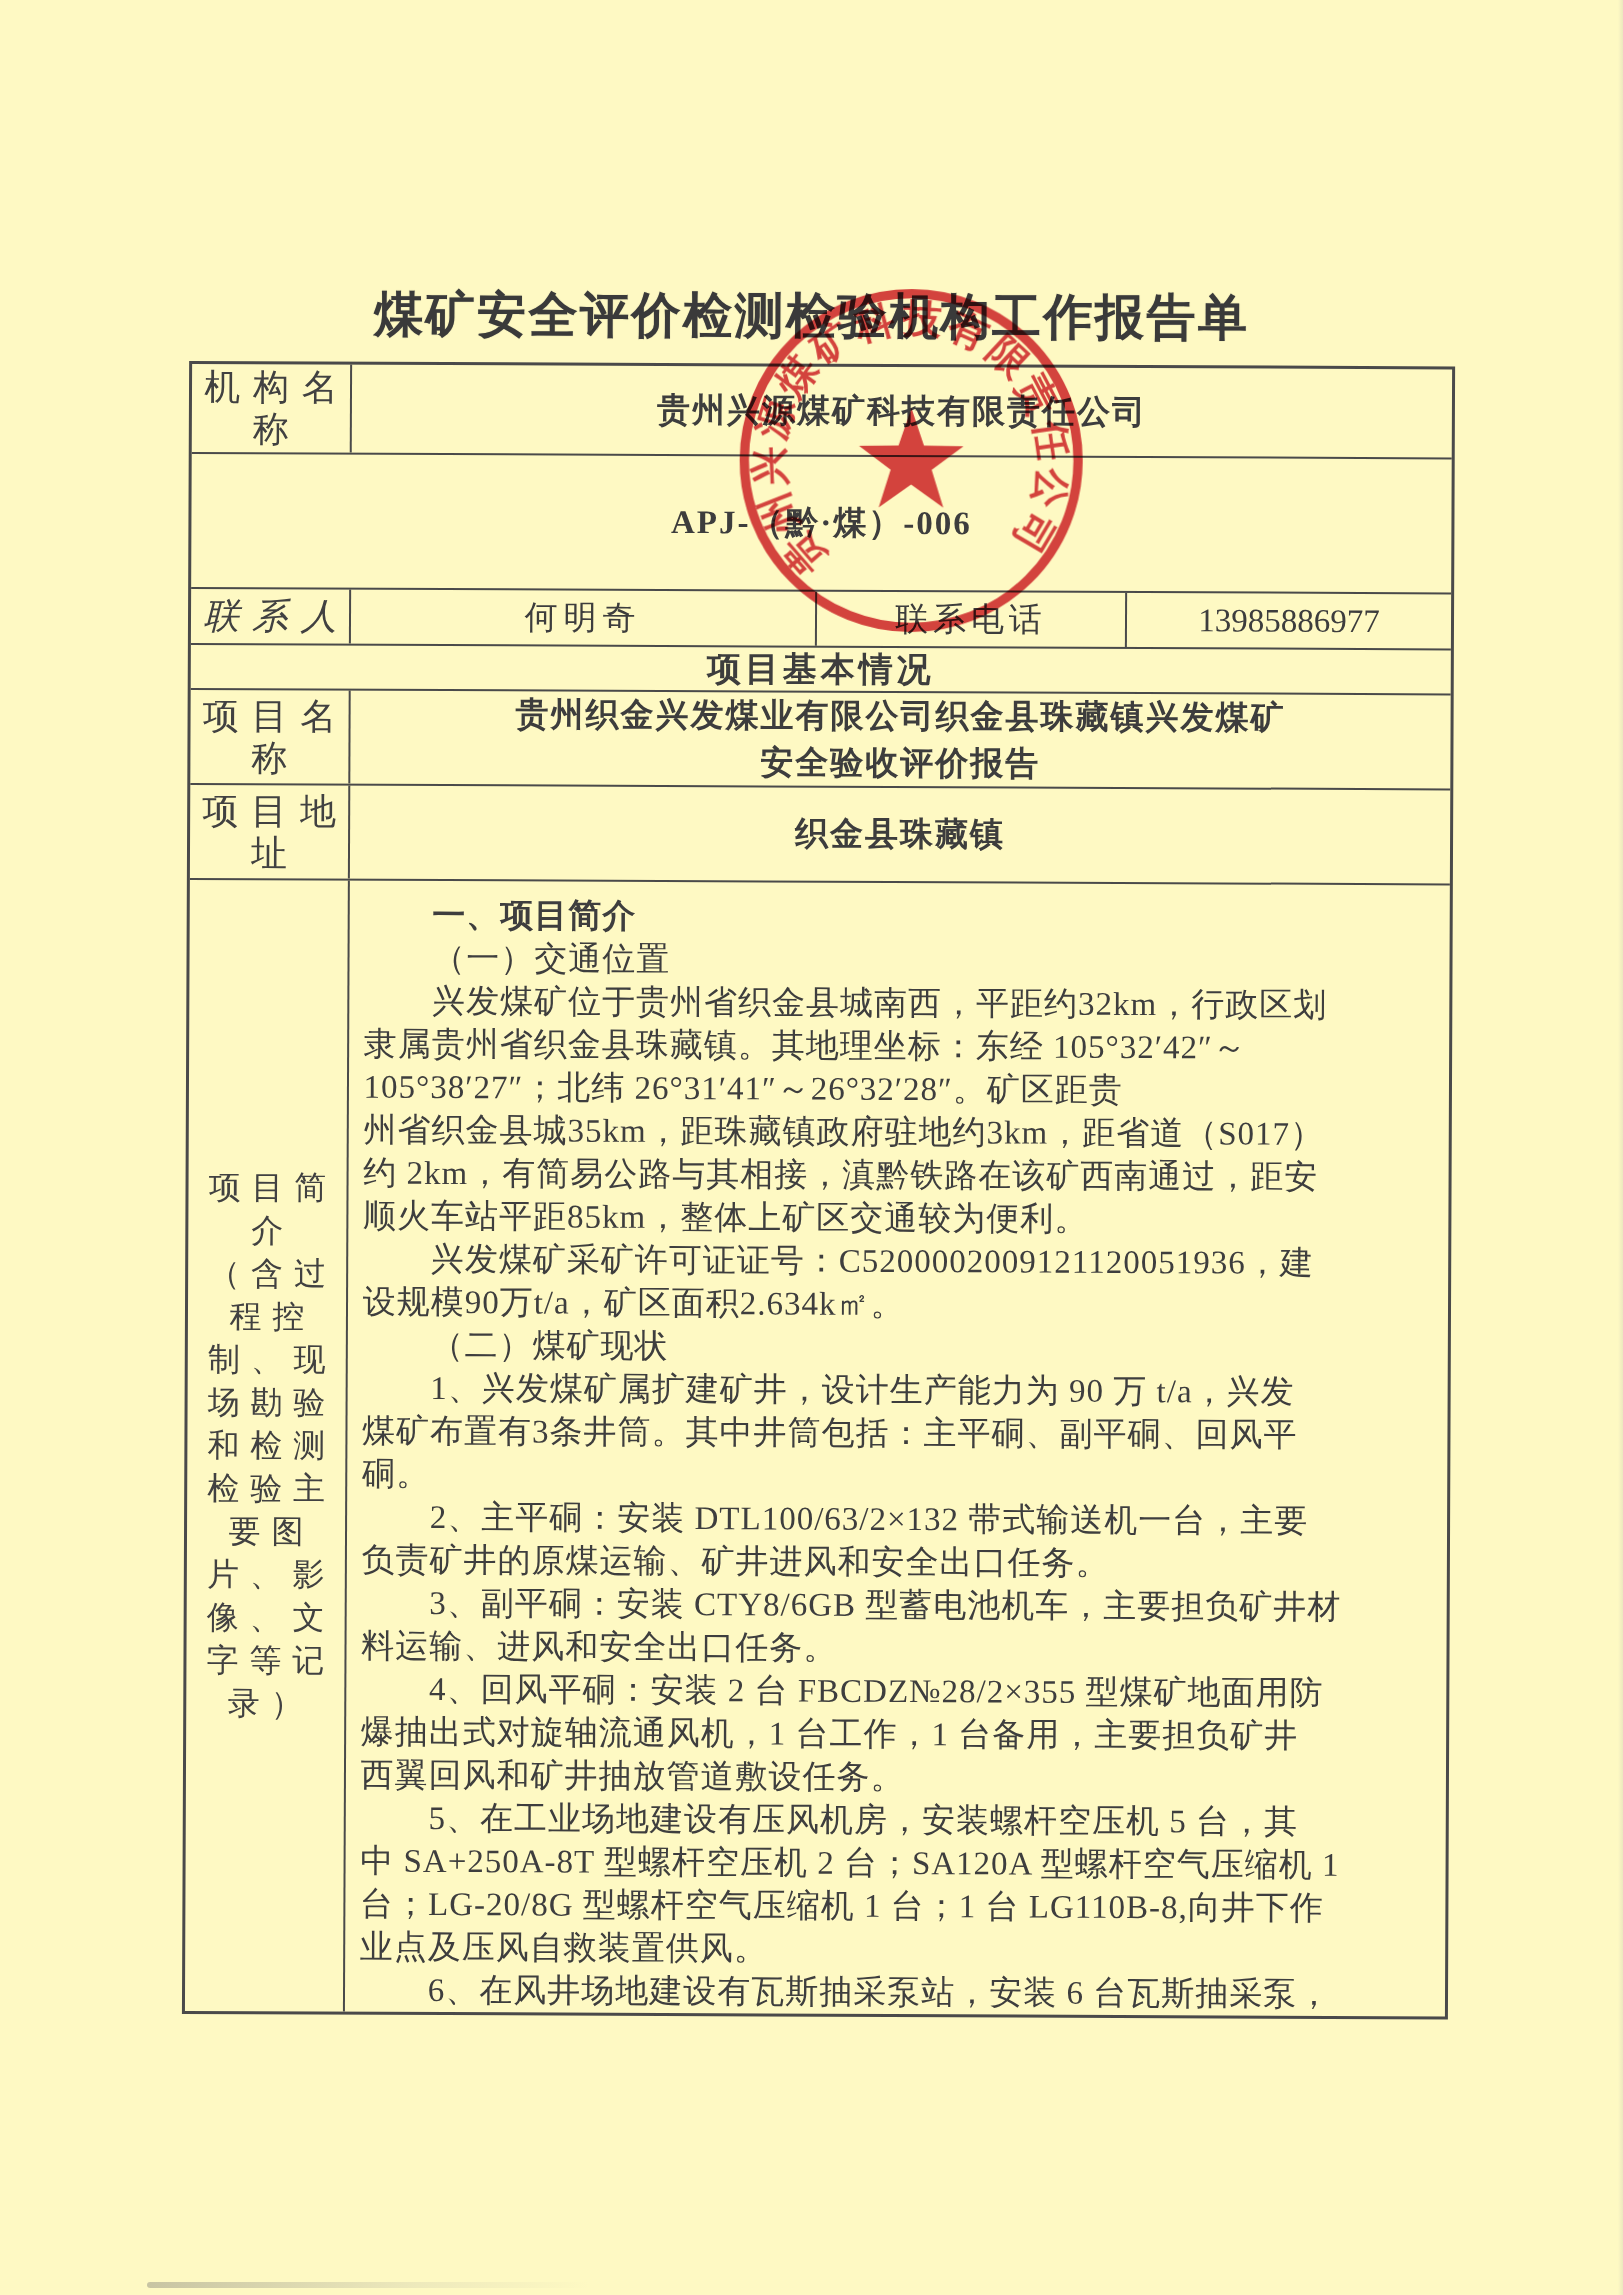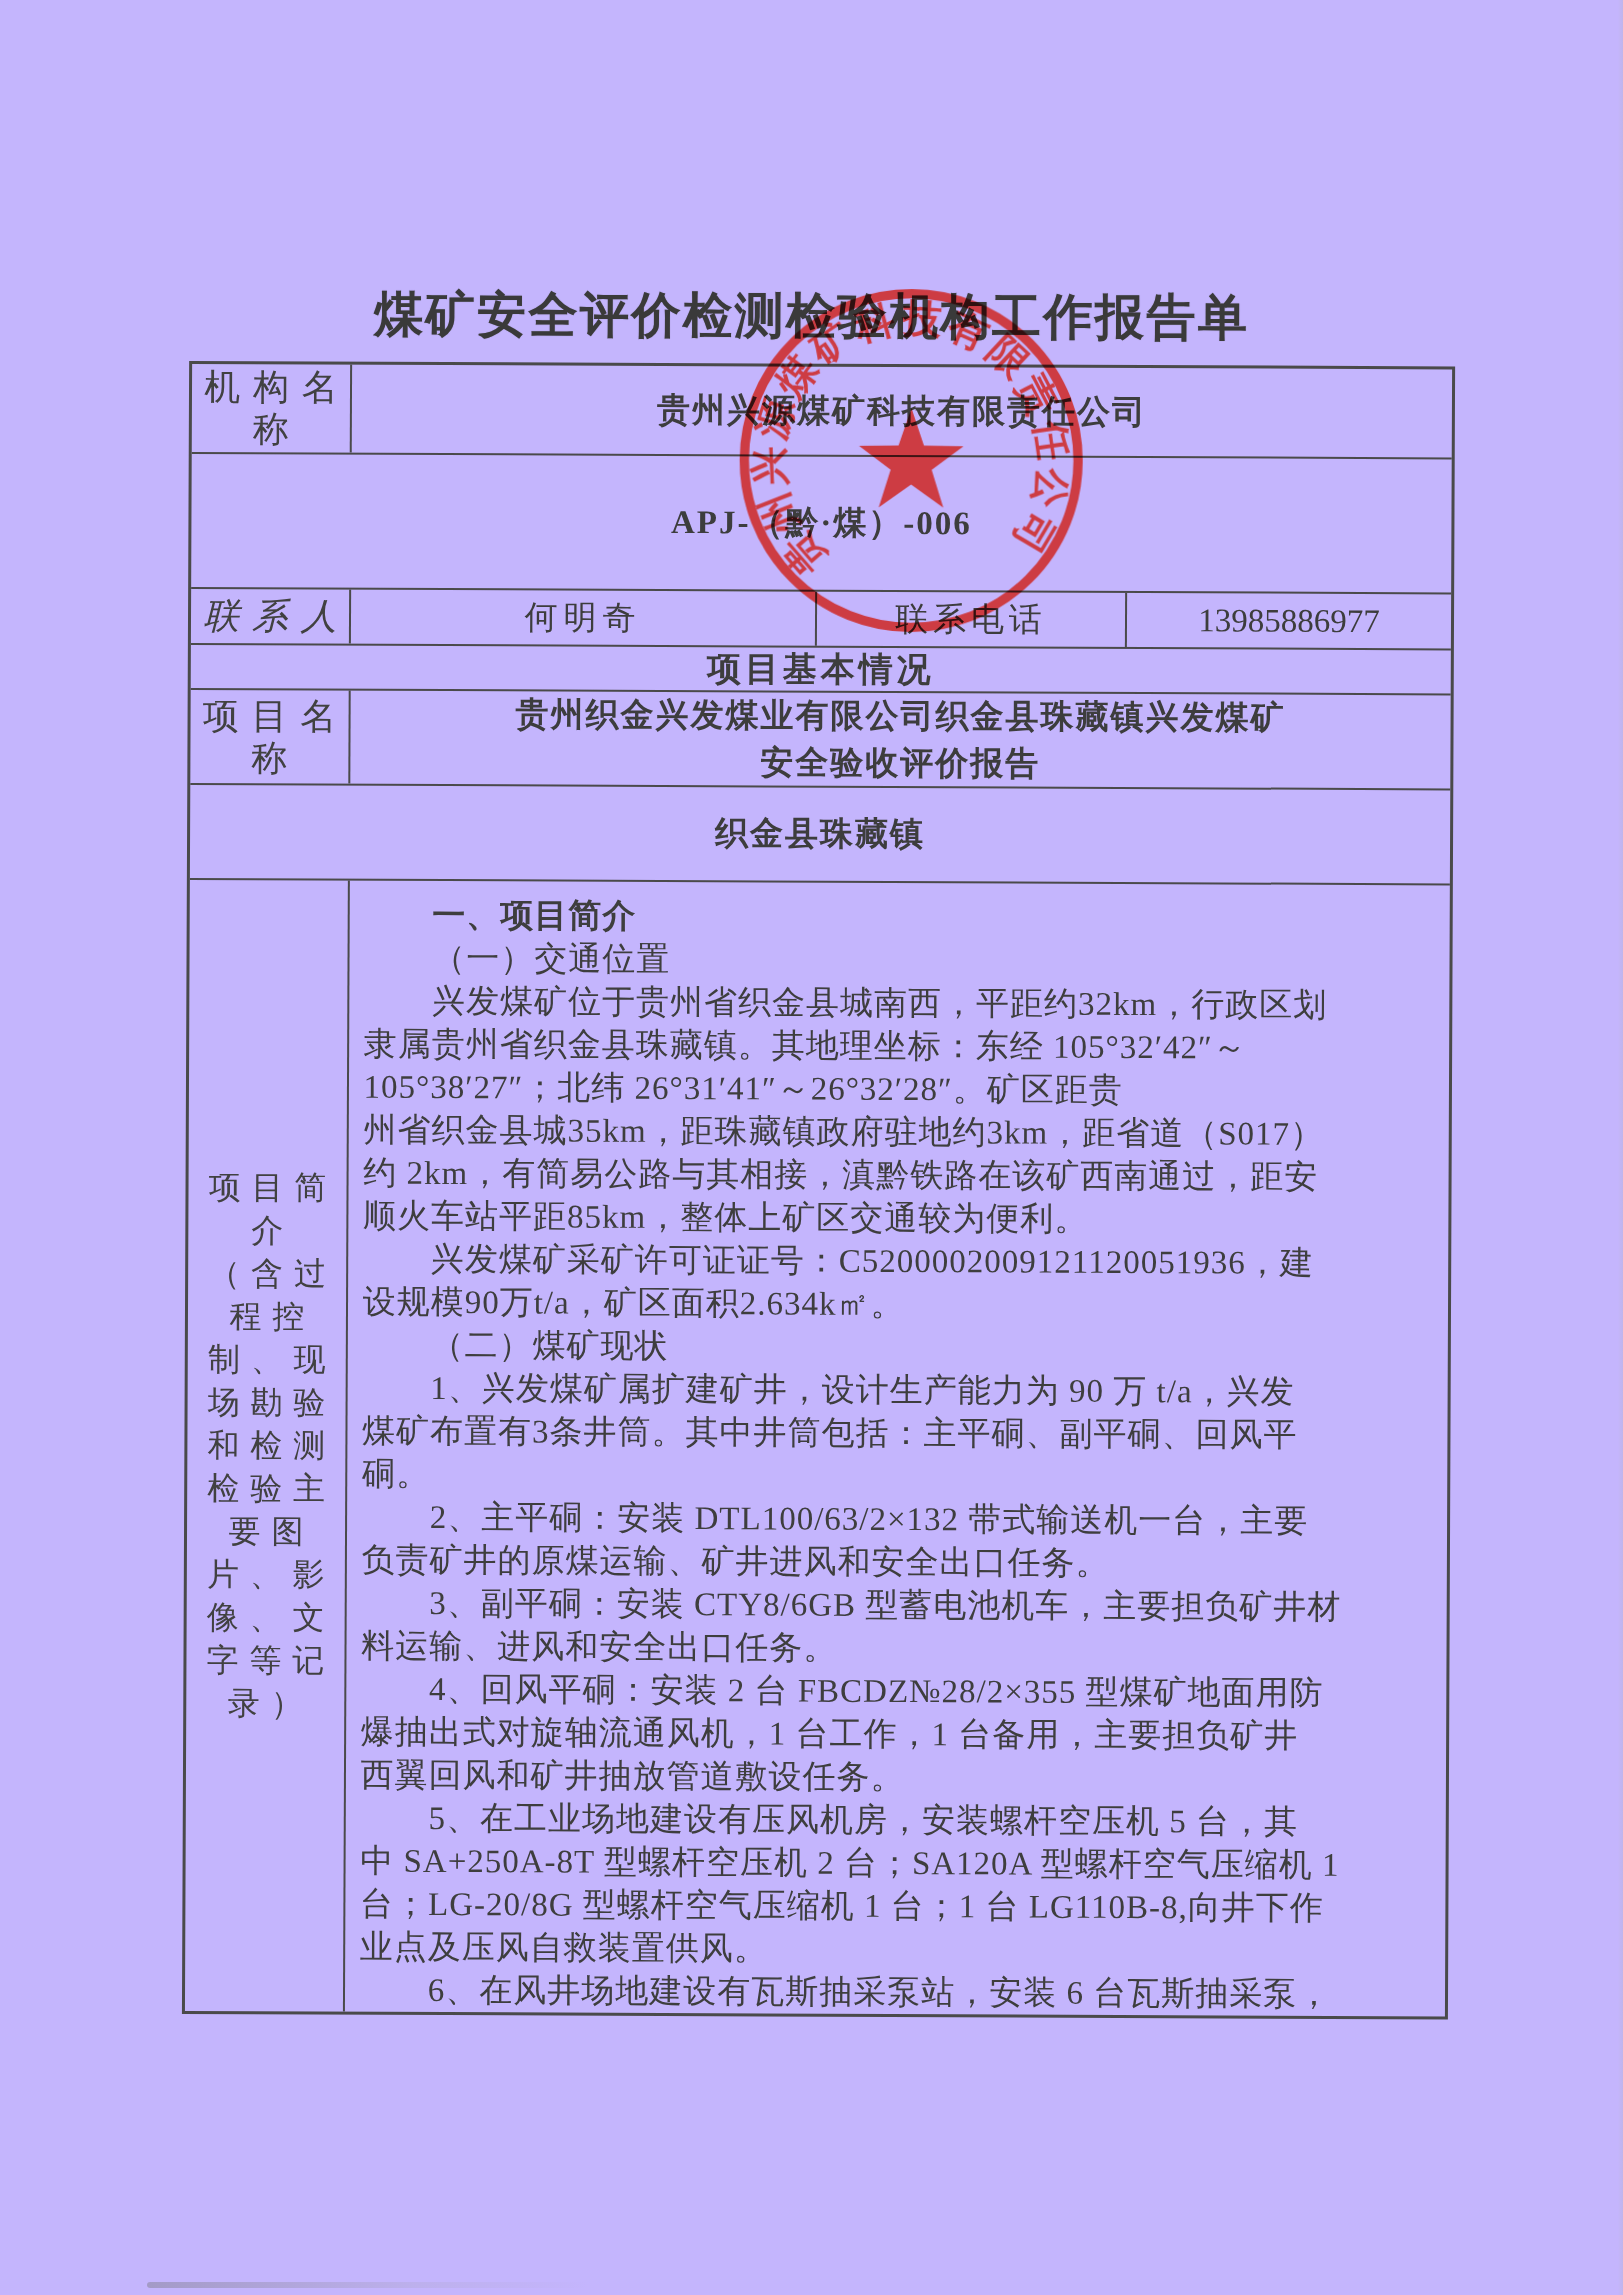--- a/index.html
+++ b/index.html
@@ -1,16 +1,16 @@
 <!DOCTYPE html>
 <html style="font-size:7.9px"><head>
 <meta charset="utf-8">
 <style>
   html,body{margin:0;padding:0;background:#e8e8e8;}
-  .sheet{position:relative;width:1623px;height:2295px;background:#c4b5fd;overflow:hidden;
+  .sheet{position:relative;width:1623px;height:2295px;background:#fef9c3;overflow:hidden;
          font-family:"Liberation Serif","DejaVu Serif",serif;color:#3d3d3d;}
   .tilt{position:absolute;inset:0;transform:rotate(0.25deg);transform-origin:442px 393px;}
   .doc-title{position:absolute;top:282px;left:0;width:100%;text-align:center;
              font-size:49px;font-weight:bold;letter-spacing:2.5px;color:#3a3a3a;
              text-shadow:0 0 1px rgba(70,70,70,.45);}
   .report-table{position:absolute;left:189px;top:362px;width:1266px;height:1653px;
                 border:3.4px solid #4a4a4a;box-sizing:border-box;display:flex;flex-direction:column;}
   .trow{display:flex;border-bottom:2.9px solid #4a4a4a;box-sizing:border-box;flex:0 0 auto;}
   .trow:last-child{border-bottom:none;}
   .lblcell{width:160px;flex:0 0 160px;border-right:2.9px solid #4a4a4a;box-sizing:border-box;
@@ -78,20 +78,24 @@
             <div class="lbl-line">项目名</div>
             <div class="lbl-line">称</div>
           </div>
         <div class="valcell pname sb">
           <div>贵州织金兴发煤业有限公司织金县珠藏镇兴发煤矿</div>
           <div>安全验收评价报告</div>
         </div>
       </div>
 
       <div class="trow" style="height:95px;">
+        <div class="lblcell">
+            <div class="lbl-line">项目地</div>
+            <div class="lbl-line">址</div>
+          </div>
         <div class="valcell sb">织金县珠藏镇</div>
       </div>
 
       <div class="trow" style="flex:1 1 auto;">
         <div class="lblcell intro-lbl">
             <div class="lbl-line">项目简</div>
             <div class="lbl-line">介</div>
             <div class="lbl-line">（含过</div>
             <div class="lbl-line">程控</div>
             <div class="lbl-line">制、现</div>

